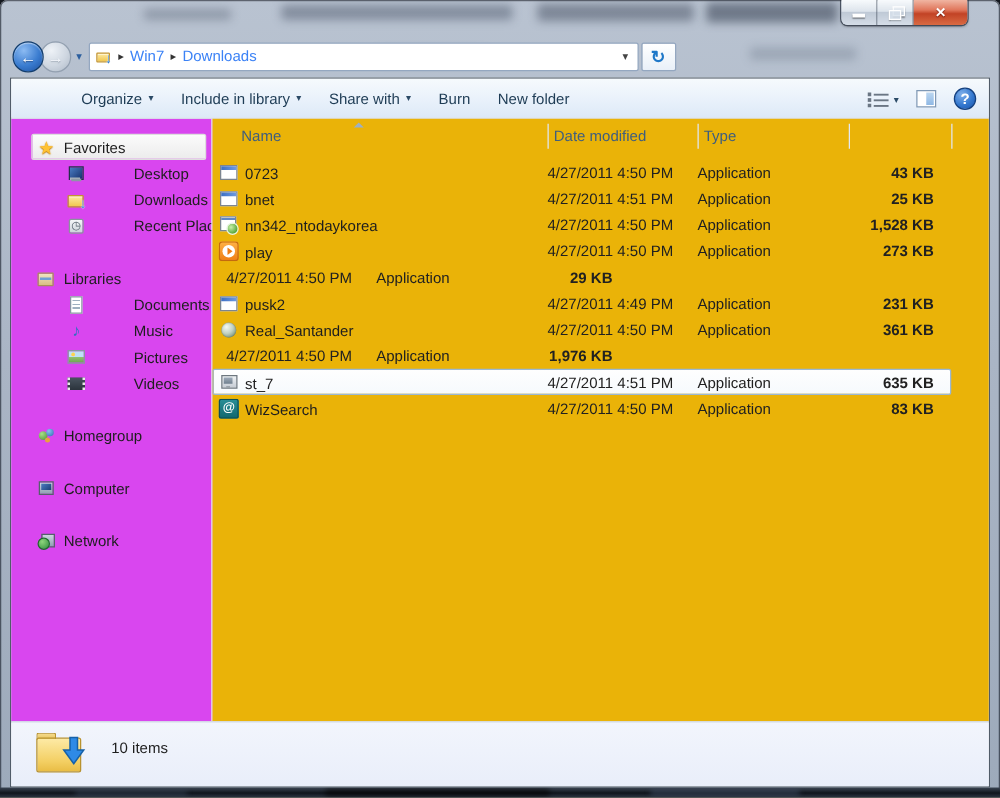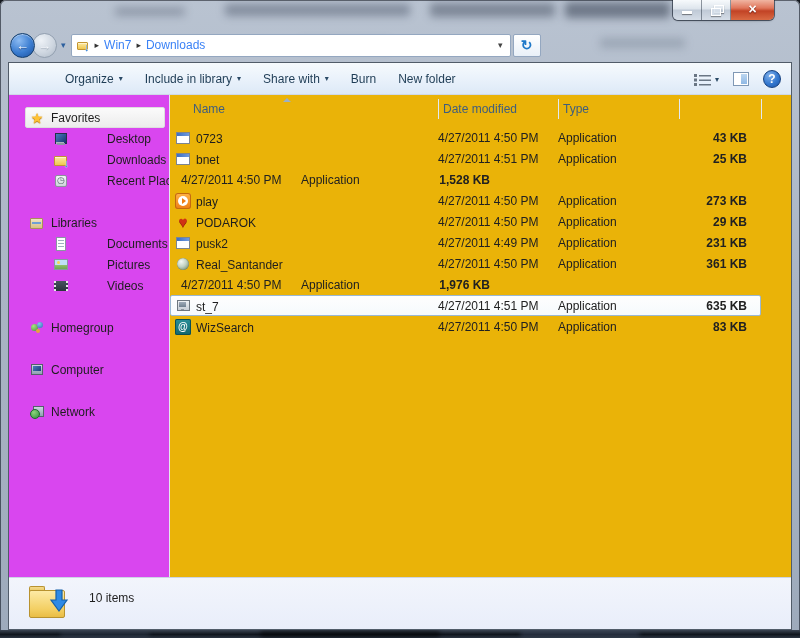--- a/index.html
+++ b/index.html
@@ -343,20 +343,24 @@
           <div class="sb-section">
             <div class="sb-item lvl0">
               <span class="icon lib"></span>
               <span class="label">Libraries</span>
             </div>
             <div class="sb-item lvl1">
               <span class="icon doc"></span>
               <span class="label">Documents</span>
             </div>
             <div class="sb-item lvl1">
+              <span class="icon music"></span>
+              <span class="label">Music</span>
+            </div>
+            <div class="sb-item lvl1">
               <span class="icon pic"></span>
               <span class="label">Pictures</span>
             </div>
             <div class="sb-item lvl1">
               <span class="icon vid"></span>
               <span class="label">Videos</span>
             </div>
           </div>
           <div class="sb-section">
             <div class="sb-item lvl0">
@@ -402,38 +406,38 @@
             <div class="frow">
               <div class="fc-name">
                 <span class="icon app"></span>
                 <span class="nm">bnet</span>
               </div>
               <div class="fc-date">4/27/2011 4:51 PM</div>
               <div class="fc-type">Application</div>
               <div class="fc-size">25 KB</div>
             </div>
             <div class="frow">
+              <div class="fc-name">
+                <span class="icon installer"></span>
+                <span class="nm">nn342_ntodaykorea</span>
+              </div>
               <div class="fc-date">4/27/2011 4:50 PM</div>
               <div class="fc-type">Application</div>
               <div class="fc-size">1,528 KB</div>
             </div>
             <div class="frow">
               <div class="fc-name">
                 <span class="icon play"></span>
                 <span class="nm">play</span>
               </div>
               <div class="fc-date">4/27/2011 4:50 PM</div>
               <div class="fc-type">Application</div>
               <div class="fc-size">273 KB</div>
             </div>
             <div class="frow">
-              <div class="fc-name">
-                <span class="icon heart"></span>
-                <span class="nm">PODAROK</span>
-              </div>
               <div class="fc-date">4/27/2011 4:50 PM</div>
               <div class="fc-type">Application</div>
               <div class="fc-size">29 KB</div>
             </div>
             <div class="frow">
               <div class="fc-name">
                 <span class="icon app"></span>
                 <span class="nm">pusk2</span>
               </div>
               <div class="fc-date">4/27/2011 4:49 PM</div>

